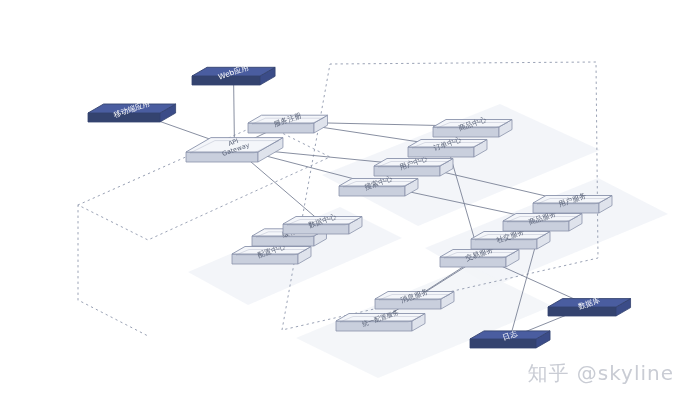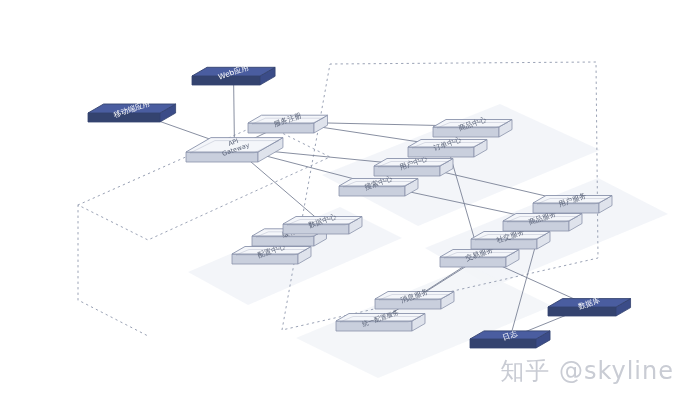--- a/index.html
+++ b/index.html
@@ -6,21 +6,21 @@
   body{
     width:688px;height:397px;overflow:hidden;
     background:#ffffff;
     font-family:"Liberation Sans","DejaVu Sans",sans-serif;
     position:relative;
   }
   #stage{position:absolute;inset:0;width:688px;height:397px;}
   #svg{position:absolute;left:0;top:0;width:688px;height:397px;}
   .wm{
     position:absolute;right:14px;bottom:10px;
-    font-size:24px;letter-spacing:1px;
+    font-size:20px;letter-spacing:1px;
     color:#c9ccd4;font-family:"DejaVu Sans",sans-serif;
     user-select:none;white-space:nowrap;
   }
   .node-label{
     font-family:"DejaVu Sans",sans-serif;
     pointer-events:none;
   }
 </style>
 </head>
 <body>

